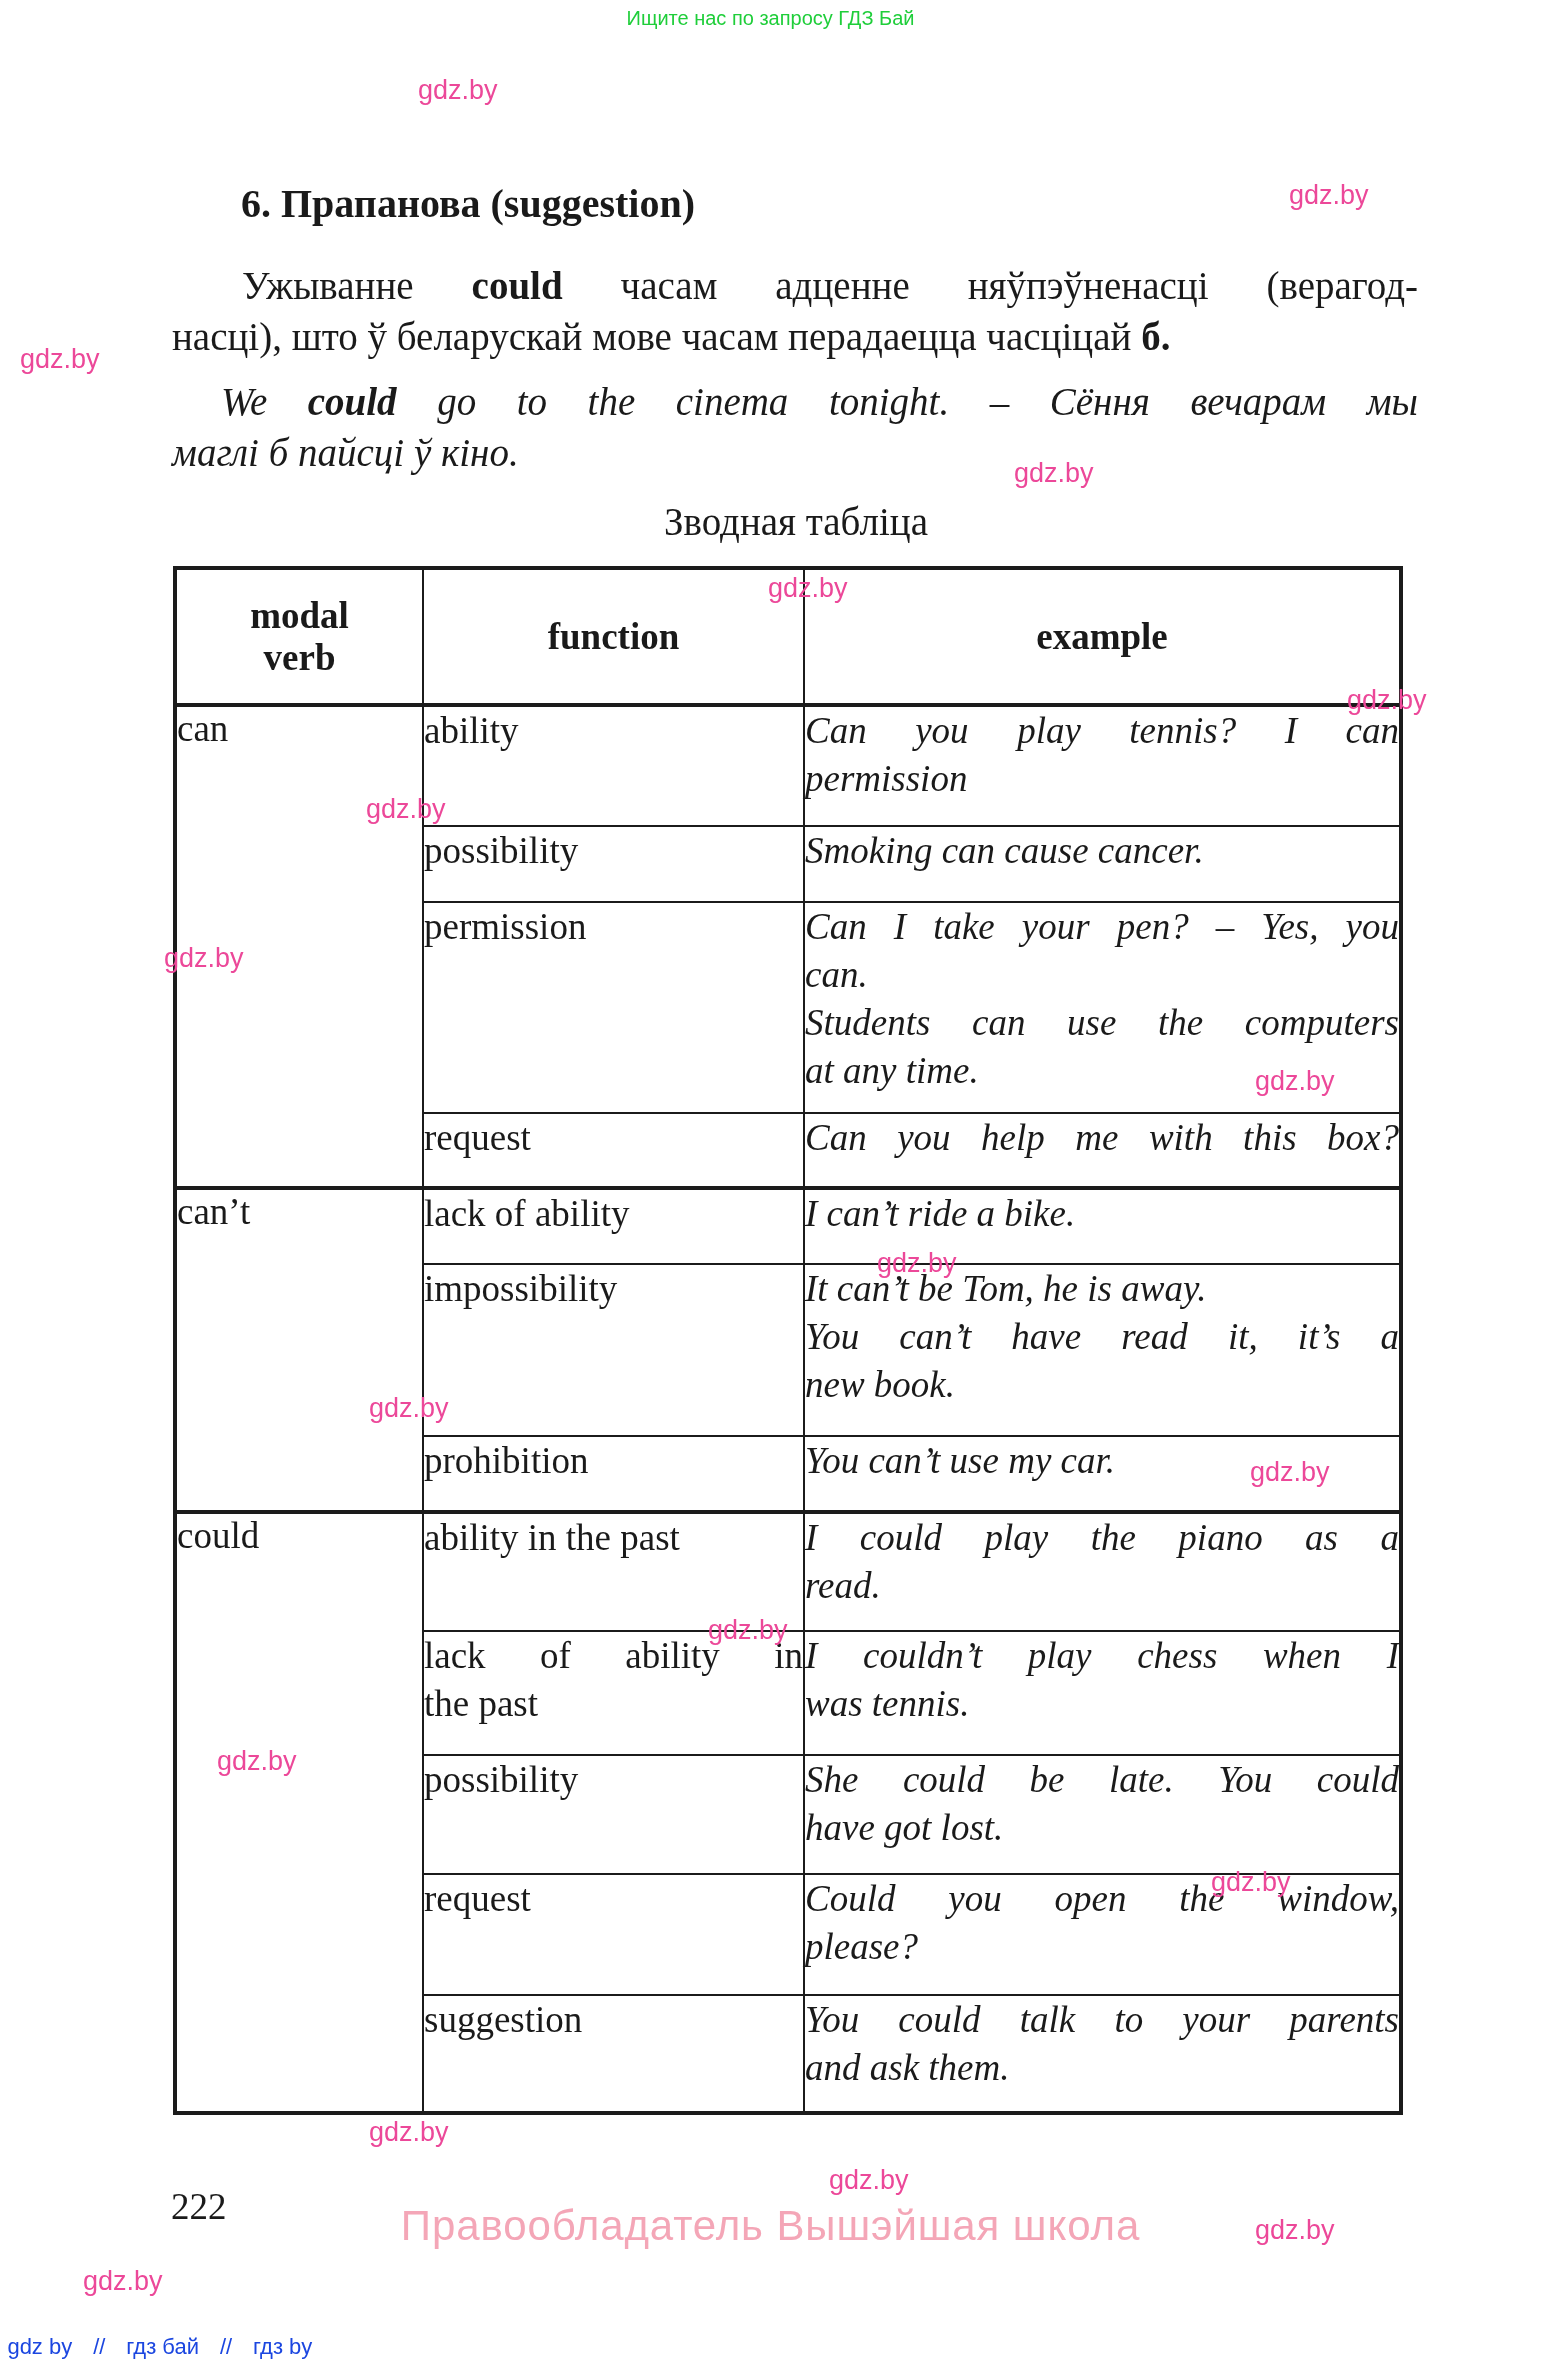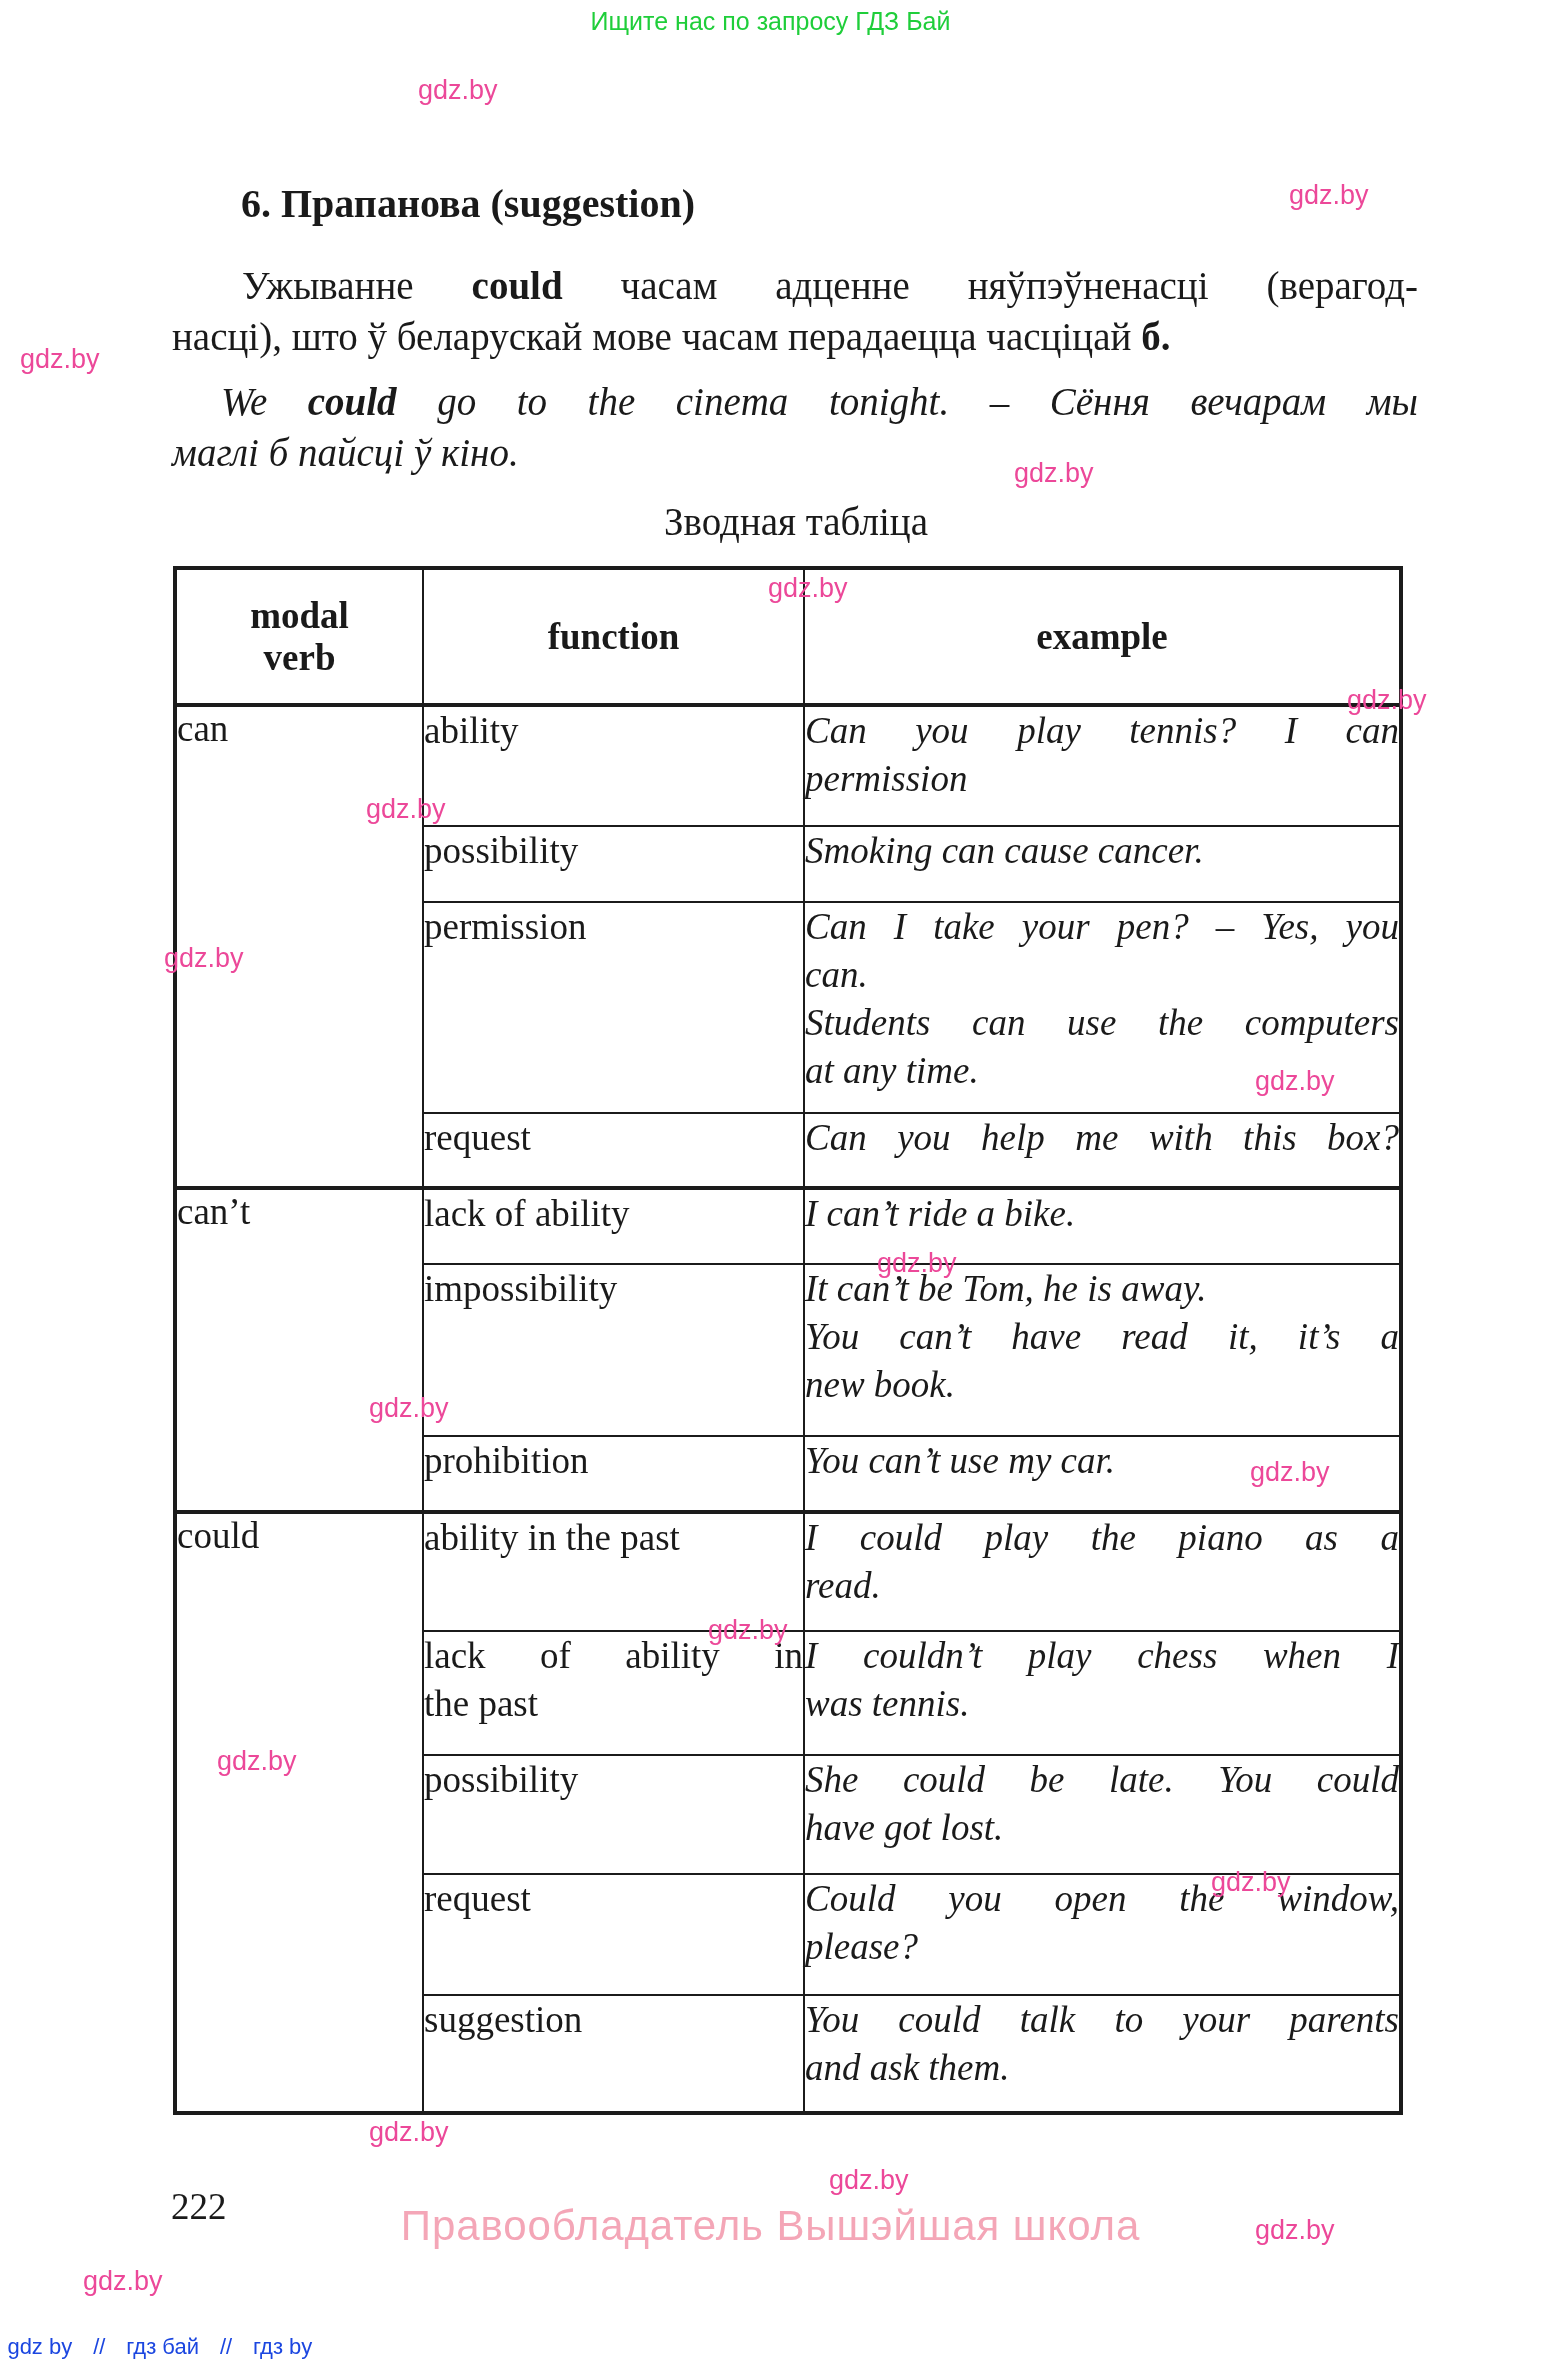--- a/index.html
+++ b/index.html
@@ -9,21 +9,21 @@
     background:#ffffff;
     font-family:"Liberation Serif", serif;
     color:#1a1a1a;
     overflow:hidden;
     margin:0 auto;
   }
   .abs{position:absolute;}
   .banner{
     left:0;top:7.4px;width:1541px;text-align:center;
     font-family:"Liberation Sans", sans-serif;
-    font-size:25px;font-weight:500;color:#1fce3a;
+    font-size:20px;font-weight:500;color:#1fce3a;
   }
   .wm{
     position:absolute;
     font-family:"Liberation Sans", sans-serif;
     font-size:27px;color:#ec4899;
     white-space:nowrap;line-height:1;
     z-index:5;
   }
   .heading{
     left:241px;top:180px;

